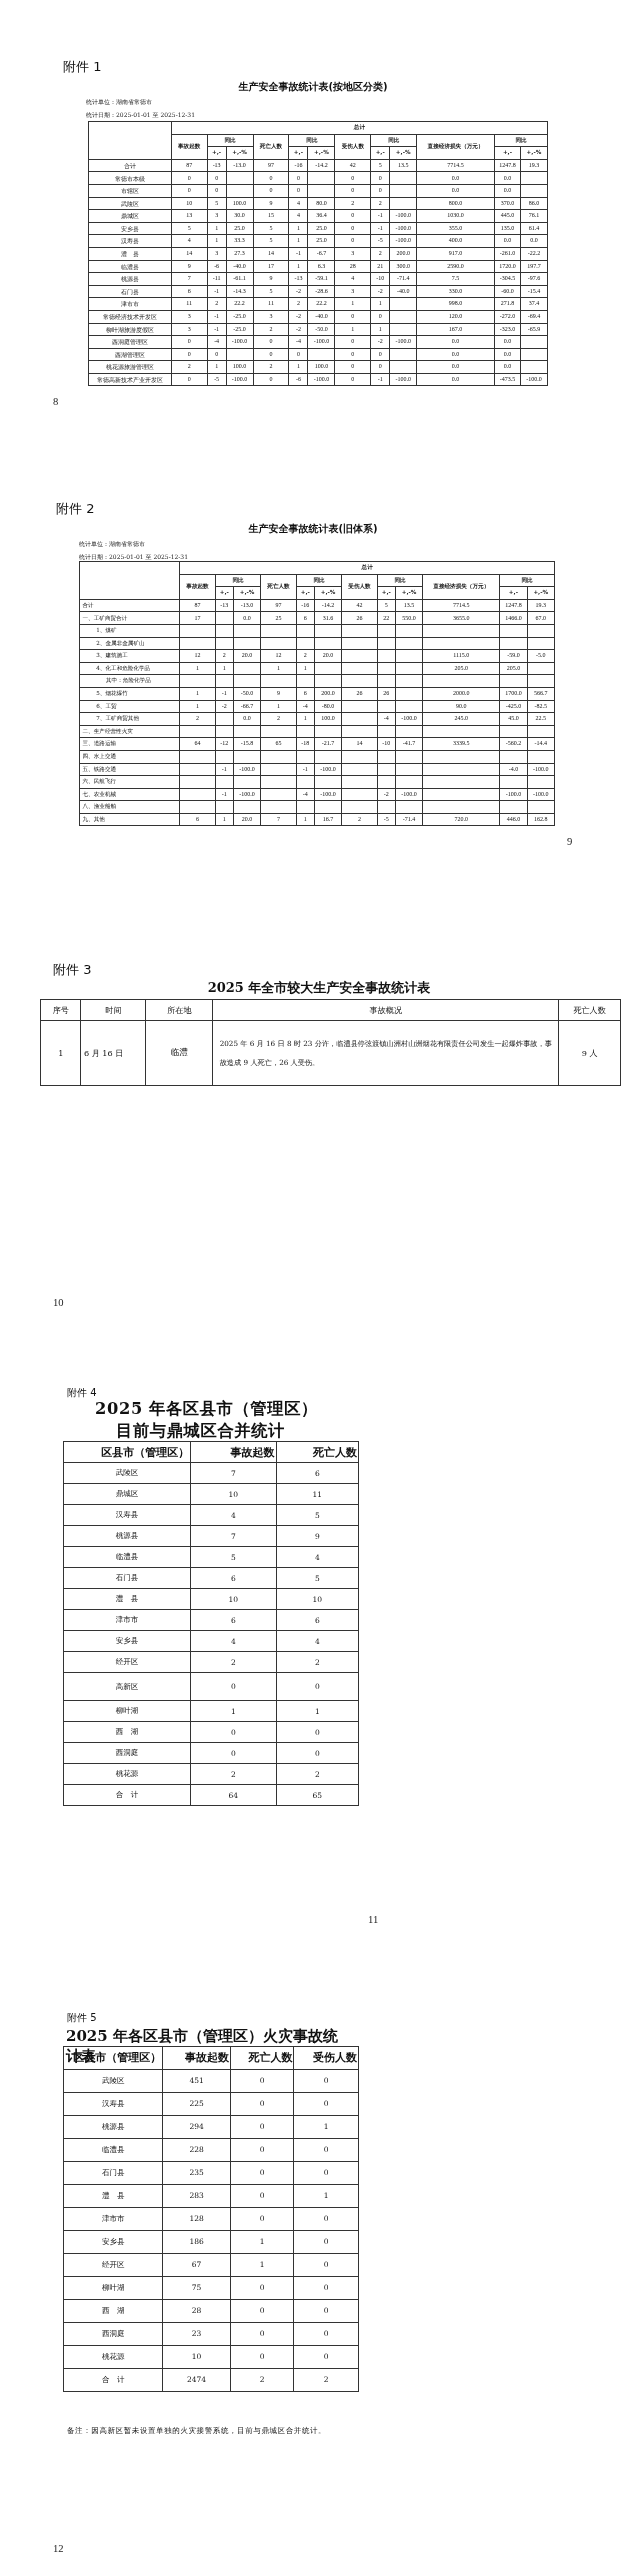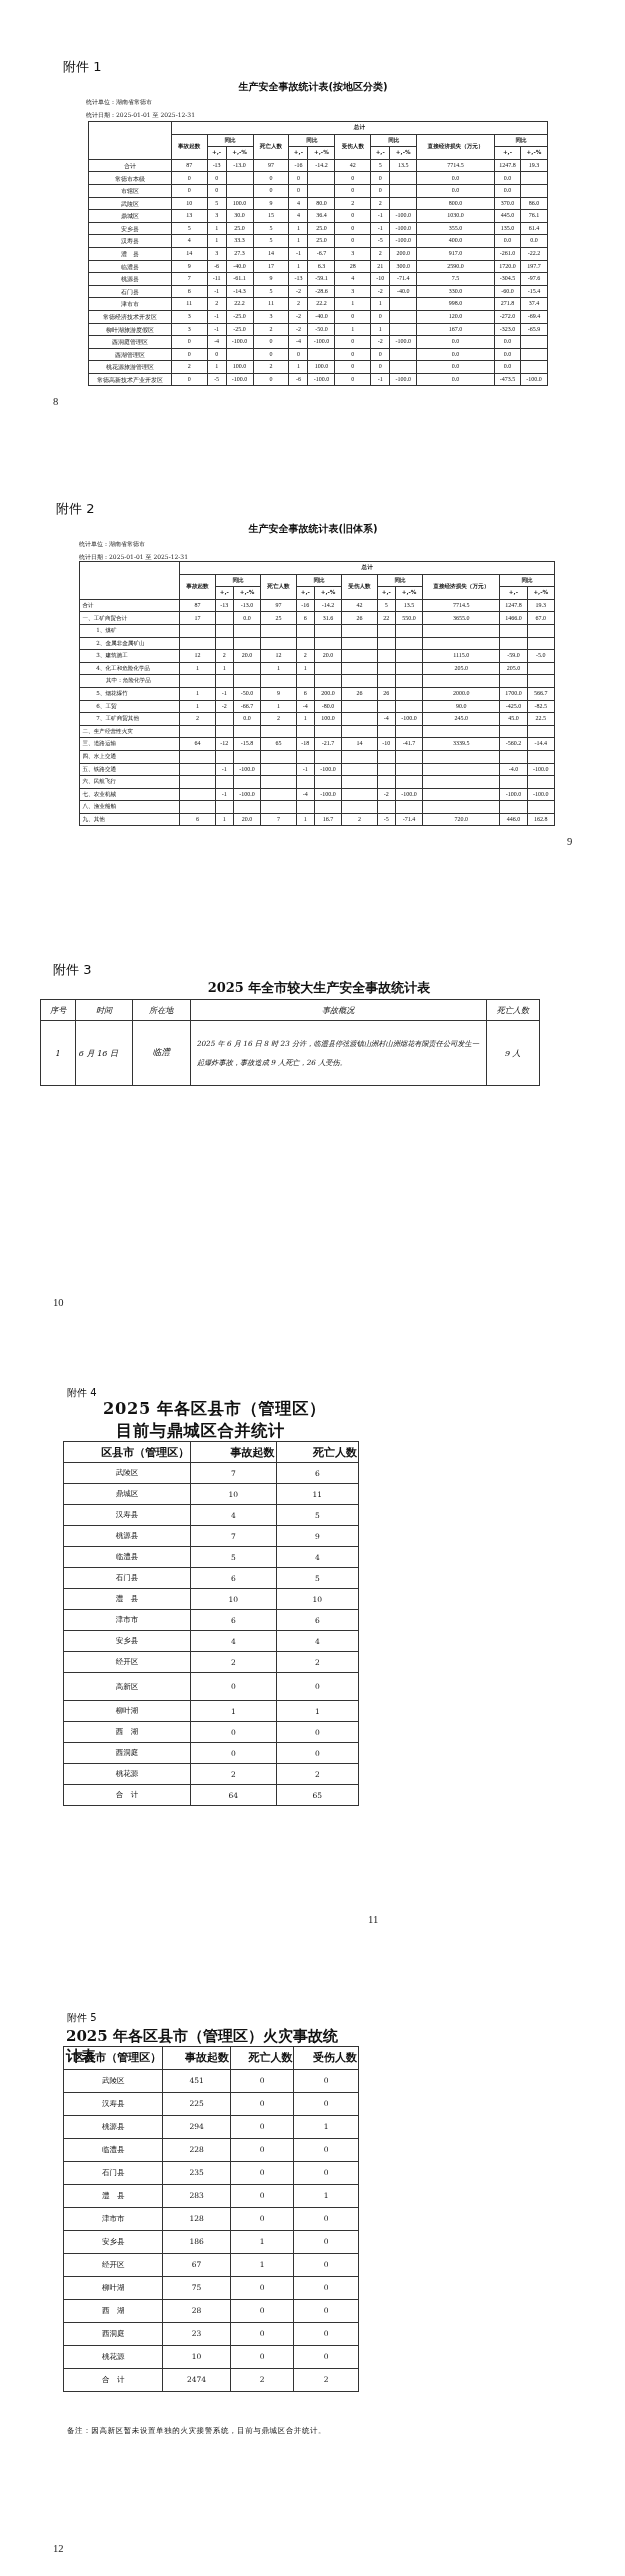--- a/index.html
+++ b/index.html
@@ -676,21 +676,21 @@
           <td class="">162.8</td>
         </tr>
       </tbody>
   </table>
 </div>
 <div class="abs pnum" style="left:567px;top:836px;">9</div>
 
 <div class="abs annex" style="left:53px;top:961px;">附件 3</div>
 <div class="abs t3title" style="left:50px;top:979px;width:538px;">2025 年全市较大生产安全事故统计表</div>
 <div class="abs" style="left:40px;top:999px;width:556px;">
-  <table class="t3" style="width:500px;font-style:italic;">
+  <table class="t3" style="width:581px;">
     <colgroup>
       <col style="width:38px">
         <col style="width:61px">
         <col style="width:63px">
         <col style="width:325px">
         <col style="width:58px">
     </colgroup>
     <thead>
       <tr style="height:21px;">
         <th>序号</th>
@@ -707,21 +707,21 @@
         <td style="font-size:8.8px;">临澧</td>
         <td class="desc">2025 年 6 月 16 日 8 时 23 分许，临澧县停弦渡镇山洲村山洲烟花有限责任公司发生一起爆炸事故，事故造成 9 人死亡，26 人受伤。</td>
         <td>9 人</td>
       </tr>
     </tbody>
   </table>
 </div>
 <div class="abs pnum" style="left:53px;top:1297px;">10</div>
 
 <div class="abs annex" style="left:67px;top:1386px;font-size:10px;">附件 4</div>
-<div class="abs bigtitle" style="left:77px;top:1399px;width:275px;">2025 年各区县市（管理区）</div>
+<div class="abs bigtitle" style="left:69px;top:1399px;width:275px;">2025 年各区县市（管理区）</div>
 <div class="abs bigtitle" style="left:63px;top:1421px;width:275px;">目前与鼎城区合并统计</div>
 <div class="abs" style="left:63px;top:1441px;width:296px;">
   <table class="rt" style="width:296px;">
     <colgroup>
         <col style="width:128px">
         <col style="width:86px">
         <col style="width:83px">
       </colgroup>
     <thead id="t4head">
         <tr style="height:21px">

